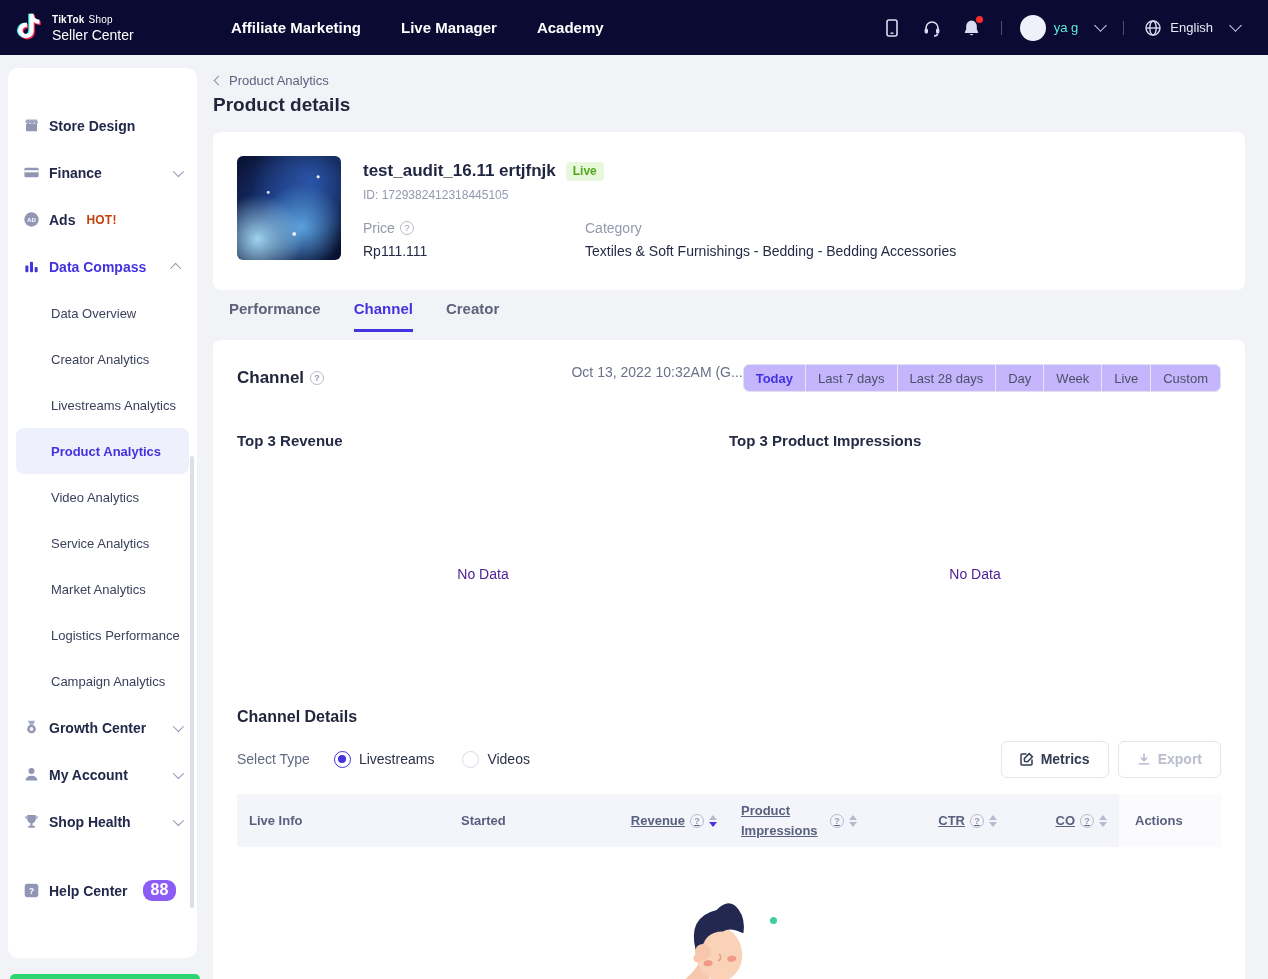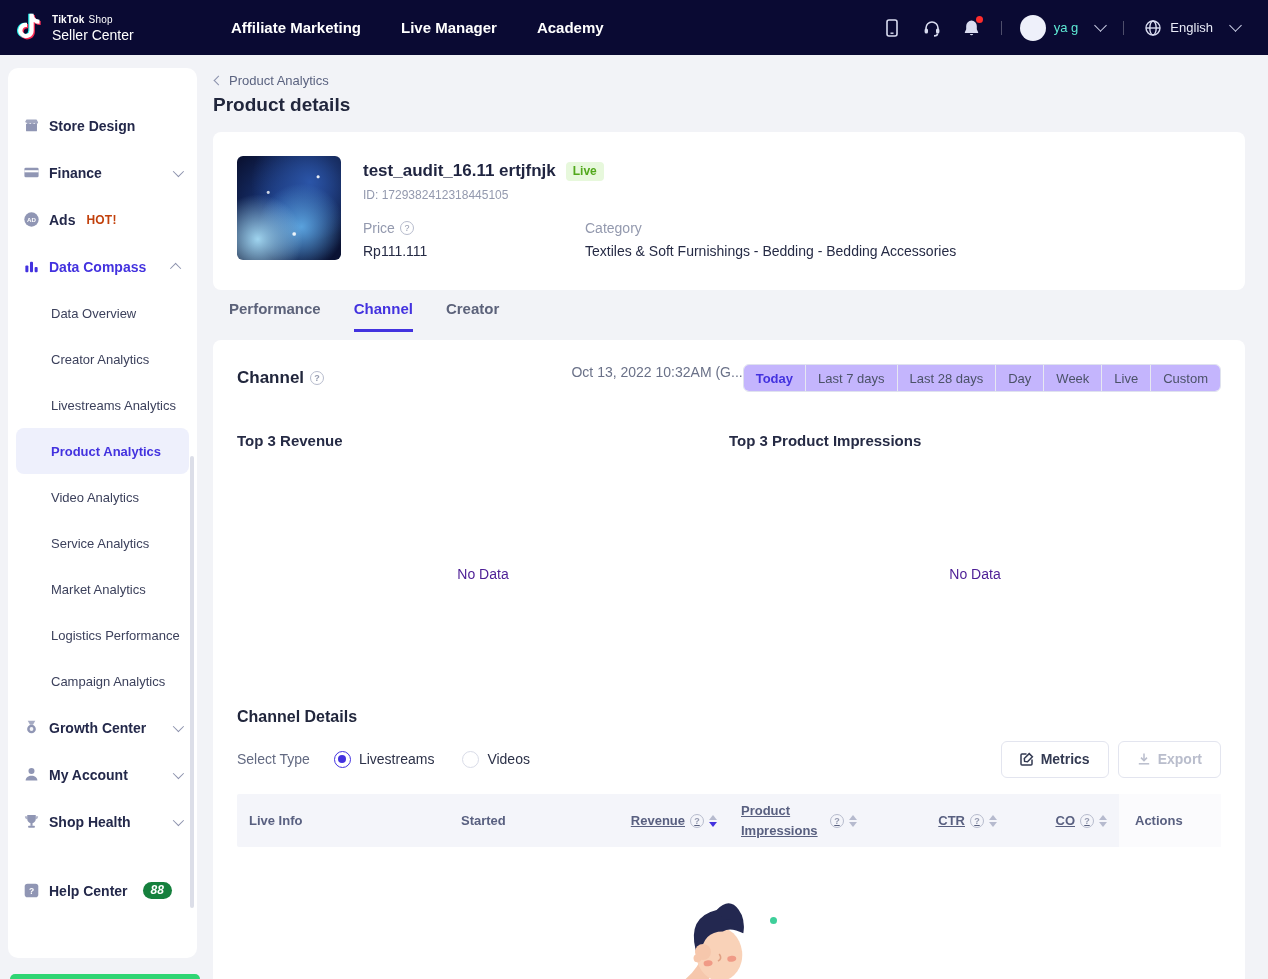--- a/index.html
+++ b/index.html
@@ -43,21 +43,21 @@
   .s-item.accent .s-lab { color:#4332df; }
   .s-item.accent .s-ico { color:#4332df; }
   .s-chev { margin-left:auto; width:8px; height:8px; border-right:1.5px solid #8b91ac; border-bottom:1.5px solid #8b91ac; }
   .s-chev.down { transform:rotate(45deg) translateY(-2px); }
   .s-chev.up { transform:rotate(-135deg) translateY(-2px); }
   .hot { color:#c2410c; font-size:12px; font-weight:800; margin-left:2px; letter-spacing:.2px; }
   .sub { height:46px; display:flex; align-items:center; padding-left:35px; font-size:13px; color:#3c415c; cursor:pointer; margin:0 8px; border-radius:8px; }
   .sub.active { background:#eef0fc; color:#4332df; font-weight:700; }
   .s-group-bottom { margin-top:0; }
   .help-row { margin-top:22px; }
-  .badge-88 { margin-left:6px; background:#15803d; color:#fff; font-size:12px; font-weight:700; border-radius:9px; padding:1px 8px 2px;font-style:italic; }
+  .badge-88 { margin-left:6px; background:#8b5cf6; color:#fff; font-size:16px; font-weight:700; border-radius:9px; padding:1px 8px 2px; }
   .s-scroll { position:absolute; right:3px; top:388px; width:4px; height:452px; background:#dcdee8; border-radius:2px; }
 
   
   .main { position:absolute; left:213px; top:55px; width:1032px; }
   .crumb { position:absolute; top:18px; left:2px; display:flex; align-items:center; gap:7px; font-size:13px; color:#5b6380; cursor:pointer; }
   .crumb .bchev { width:7px; height:7px; border-left:1.5px solid #8b91ac; border-bottom:1.5px solid #8b91ac; transform:rotate(45deg); }
   .ptitle { position:absolute; top:39px; left:0; font-size:19px; font-weight:800; color:#21263c; }
 
   .card { background:#fff; border-radius:8px; position:absolute; left:0; width:1032px; }
   .prod-card { top:77px; height:158px; padding:24px; display:flex; }

